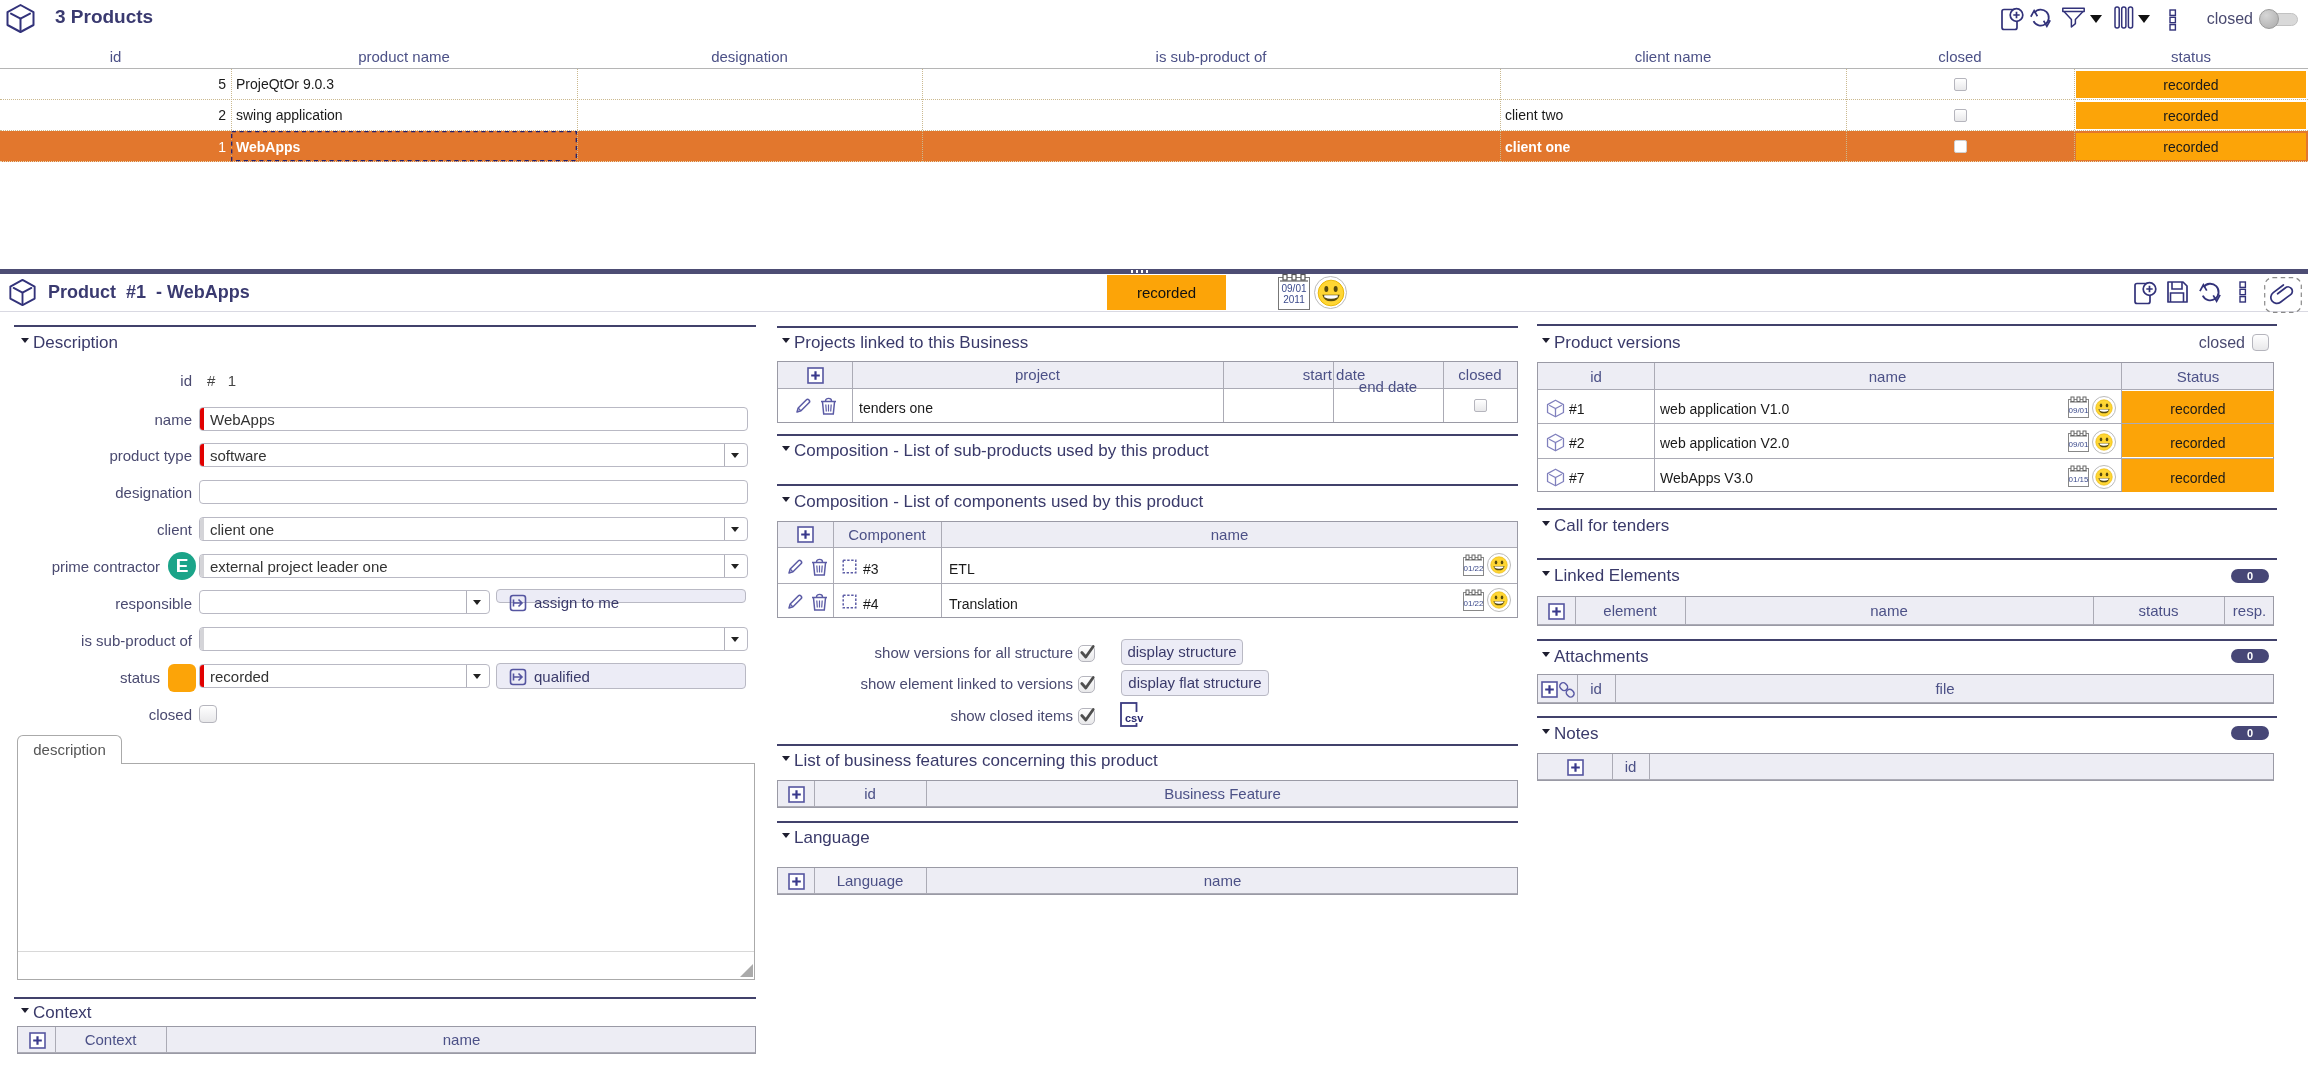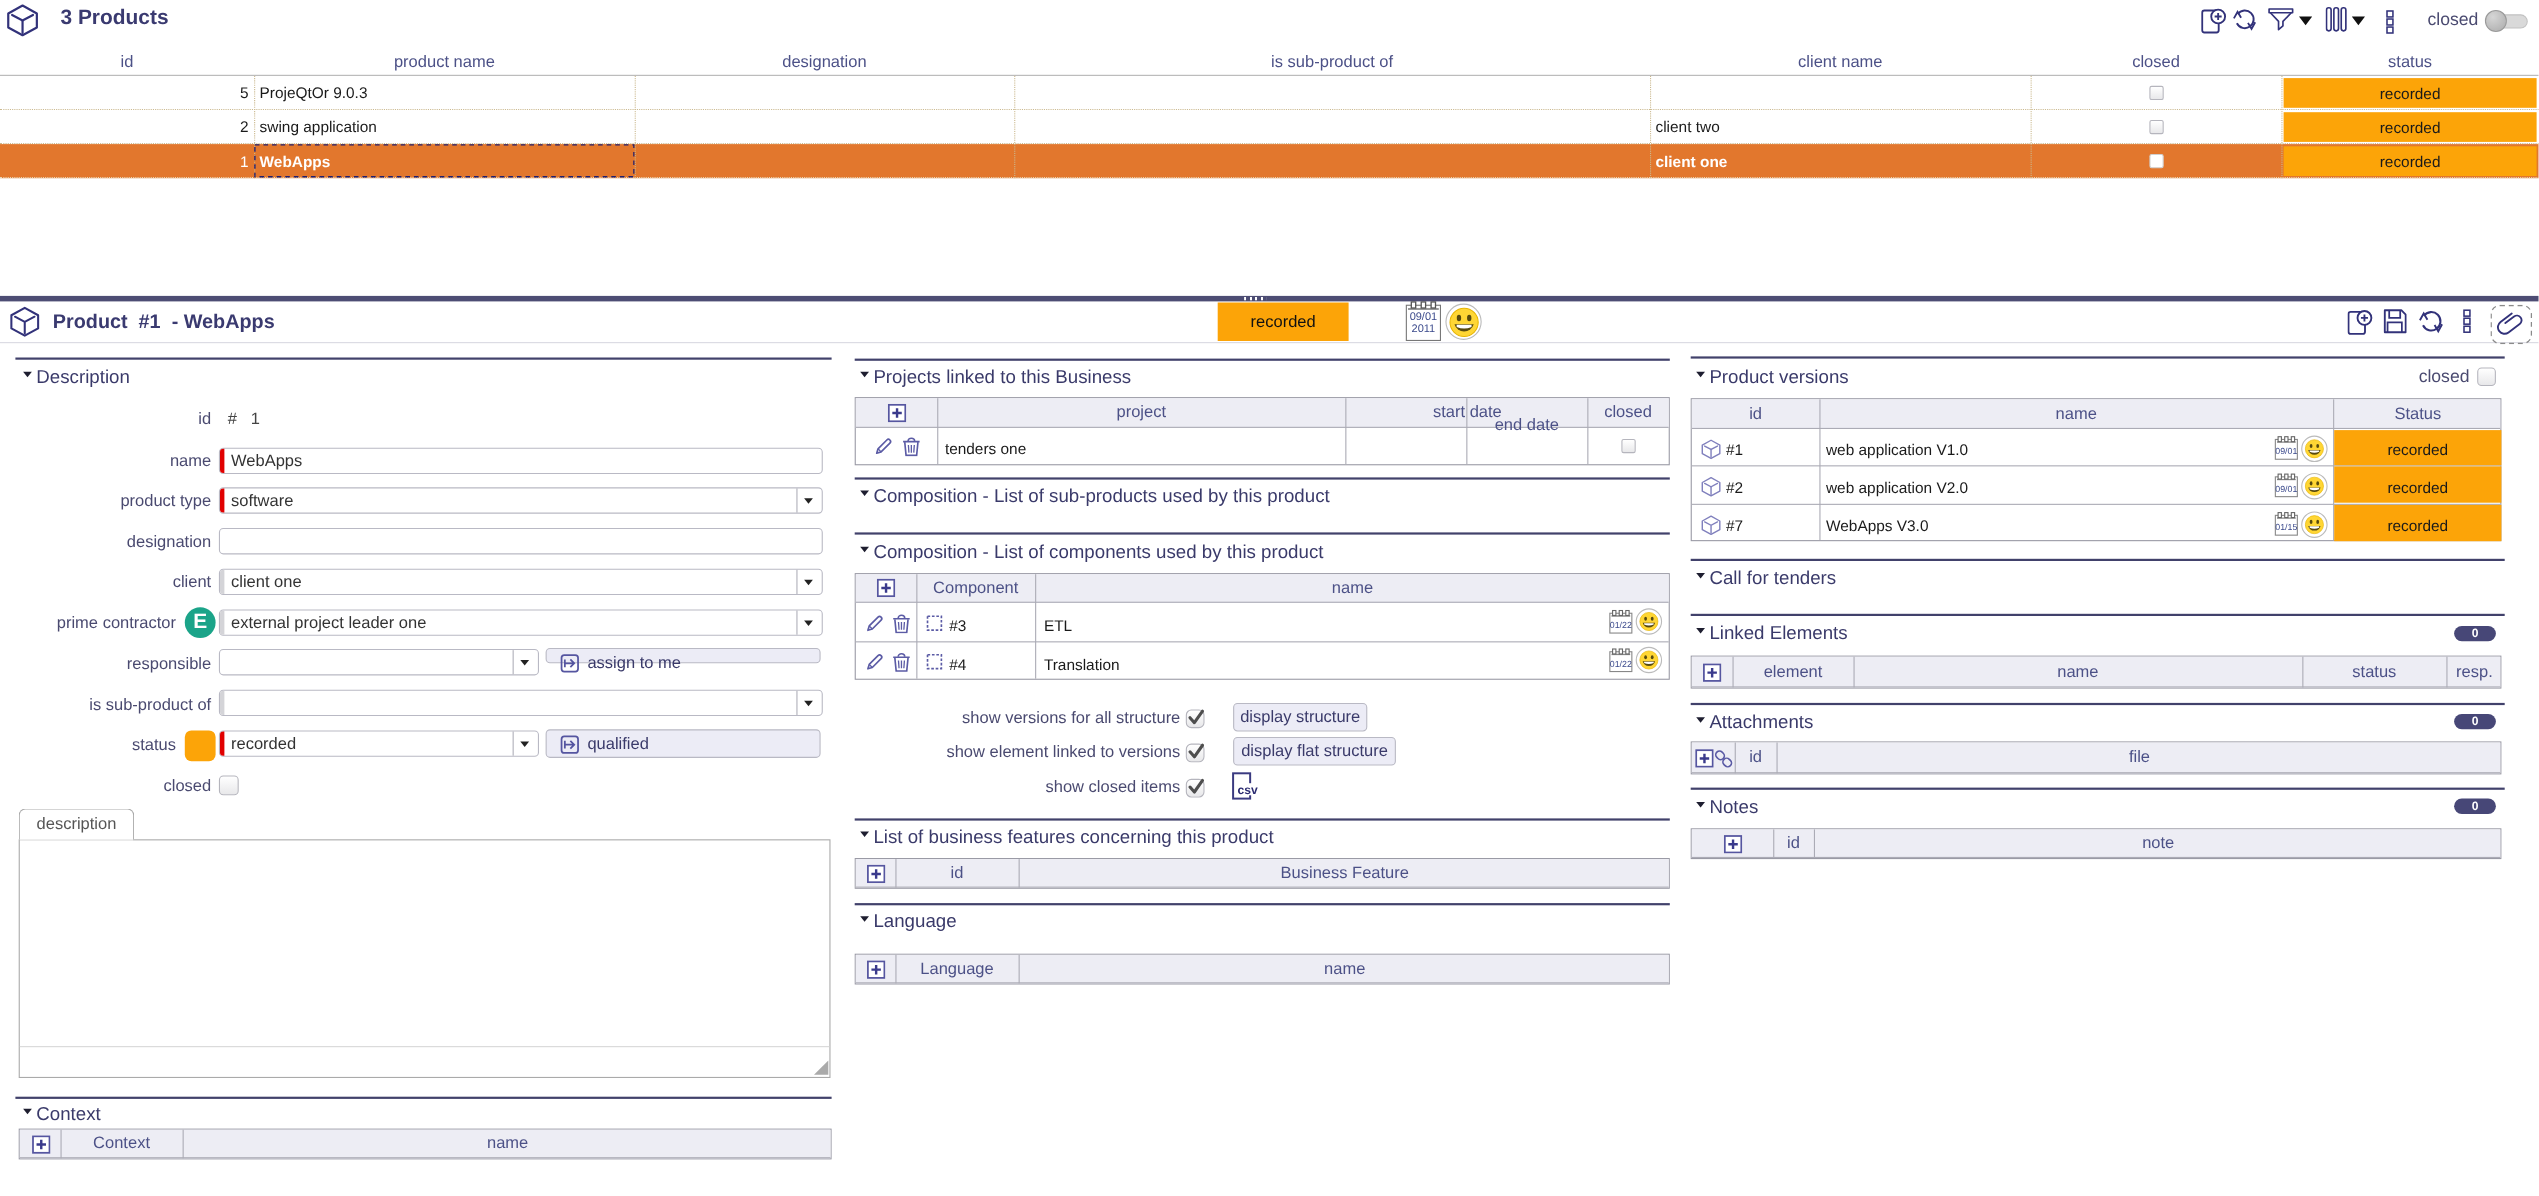--- a/index.html
+++ b/index.html
@@ -596,16 +596,15 @@
   <div class="badge" style="left:2231px;top:726px;">0</div>
   <div class="tbl" style="left:1537px;top:753px;width:737px;height:28px;">
     <div class="th" style="height:26px;"></div>
     <div class="vl" style="left:74px;"></div>
     <div class="vl" style="left:111px;"></div>
     <svg class="a" style="left:29px;top:5px;" width="17" height="17" viewBox="0 0 17 17">
       <rect x="1" y="1" width="15" height="15" fill="#fff" stroke="#5656a0" stroke-width="1.6"></rect>
       <path d="M8.5 4.2 v8.6 M4.2 8.5 h8.6" stroke="#3a3a8c" stroke-width="2.2"></path>
     </svg>
     <div class="lbl" style="left:74px;top:4px;width:37px;">id</div>
-    <div class="lbl" style="left:111px;top:4px;width:626px;">note</div>
   </div>
 </div>
 </div>
 
 </body></html>

